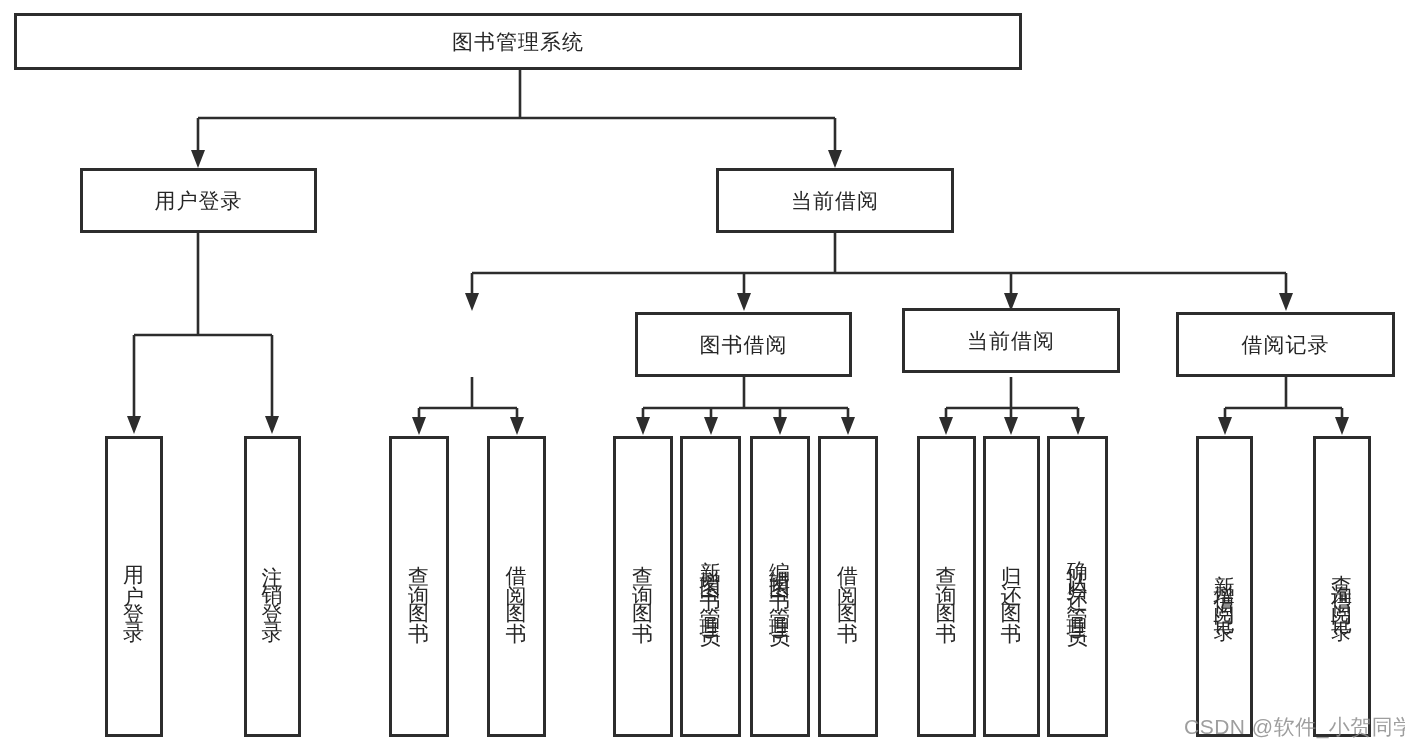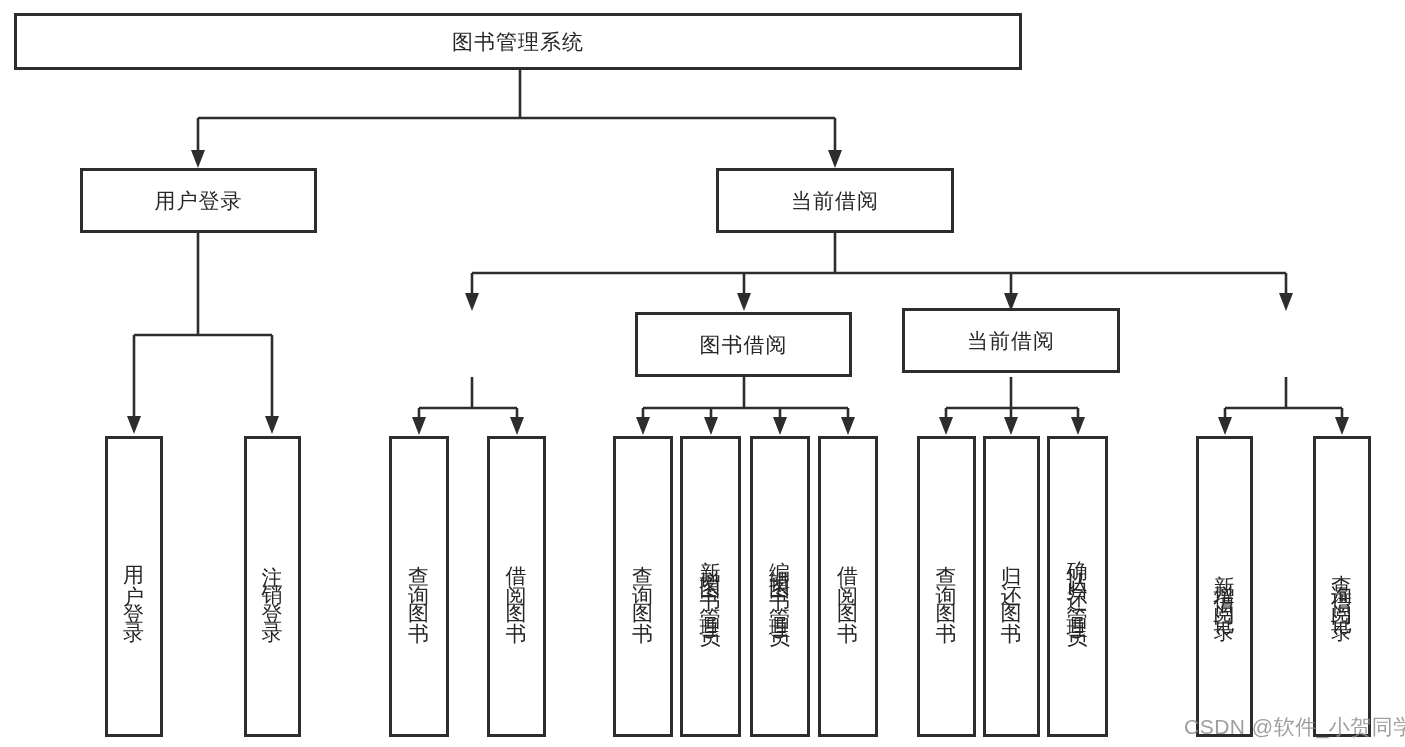--- a/index.html
+++ b/index.html
@@ -59,20 +59,23 @@
   <div class="box" style="left:716px;top:168px;width:238px;height:65px">
     <span class="hlabel">当前借阅</span>
   </div>
 
   <div class="box" style="left:635px;top:312px;width:217px;height:65px">
     <span class="hlabel">图书借阅</span>
   </div>
   <div class="box" style="left:902px;top:308px;width:218px;height:65px">
     <span class="hlabel">当前借阅</span>
   </div>
+  <div class="box" style="left:1176px;top:312px;width:219px;height:65px">
+    <span class="hlabel">借阅记录</span>
+  </div>
 
   <div class="box" style="left:105px;top:436px;width:58px;height:301px">
     <span class="vtext sp-wide">用户登录</span>
   </div>
   <div class="box" style="left:244px;top:436px;width:57px;height:301px">
     <span class="vtext sp-wide">注销登录</span>
   </div>
 
   <div class="box" style="left:389px;top:436px;width:60px;height:301px">
     <span class="vtext sp-wide">查询图书</span>

